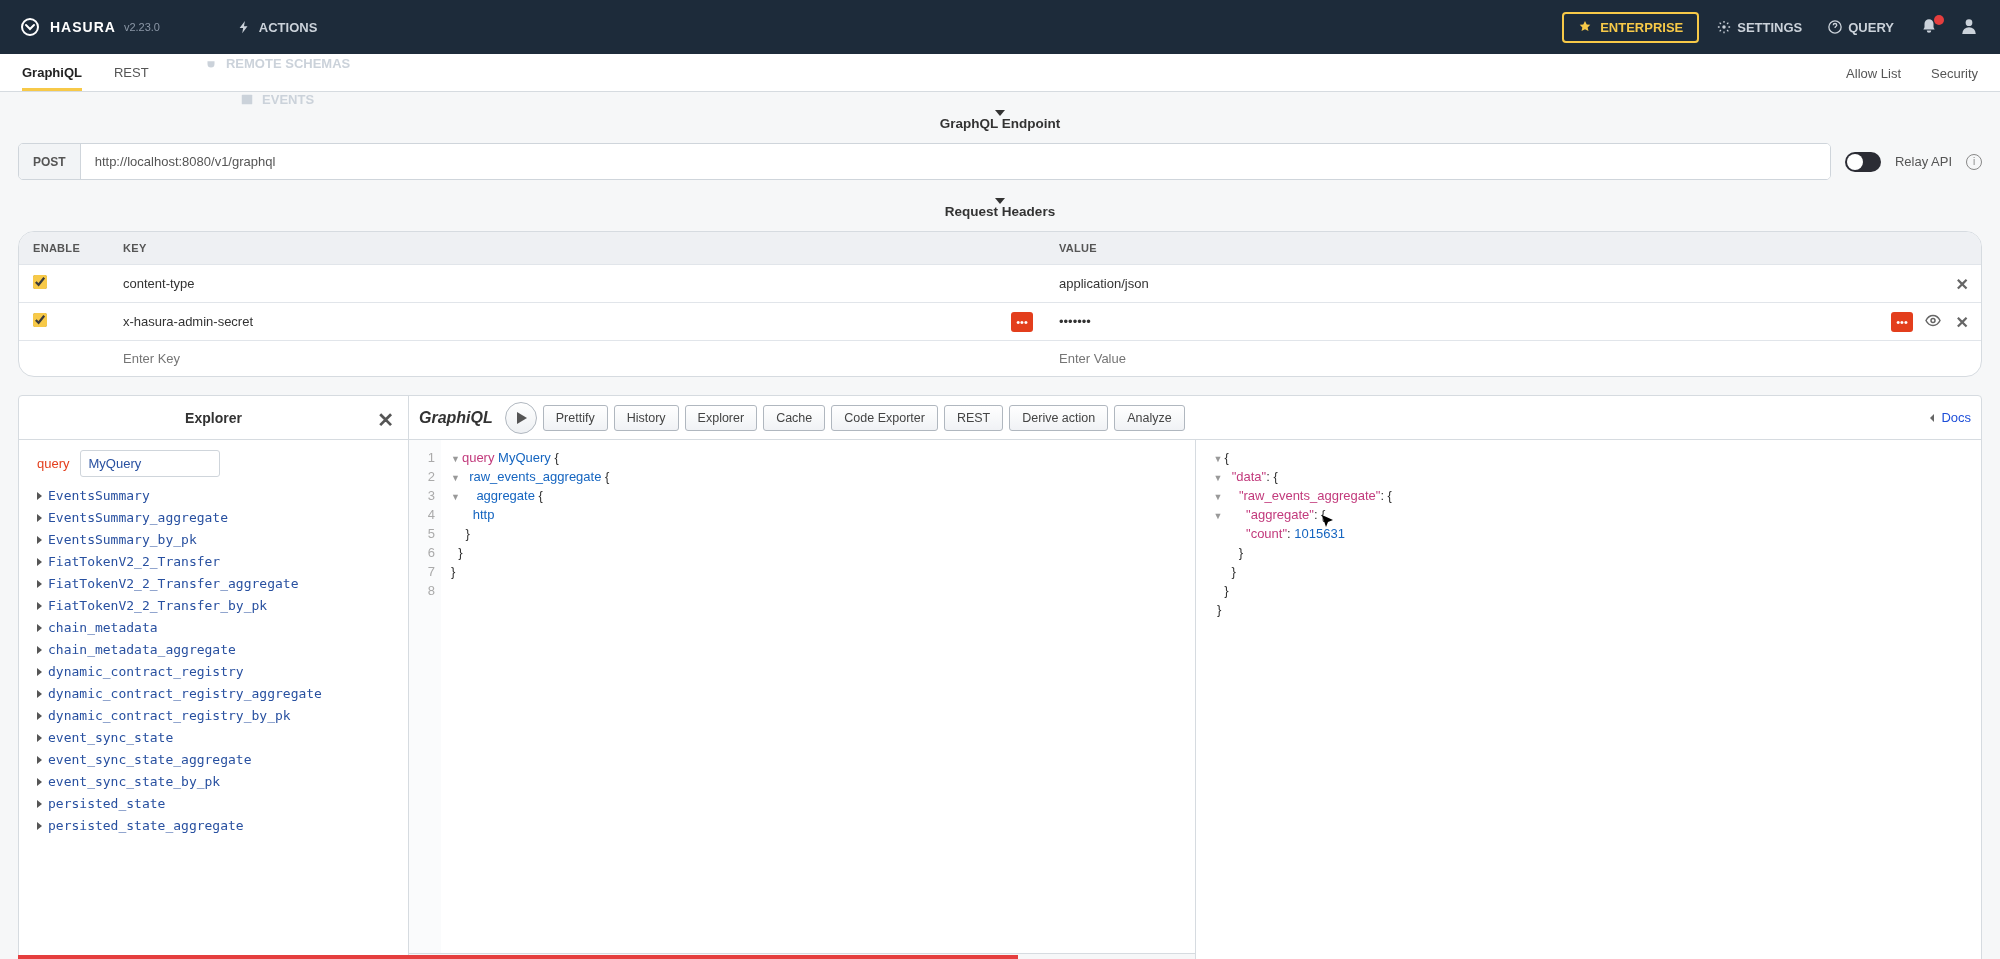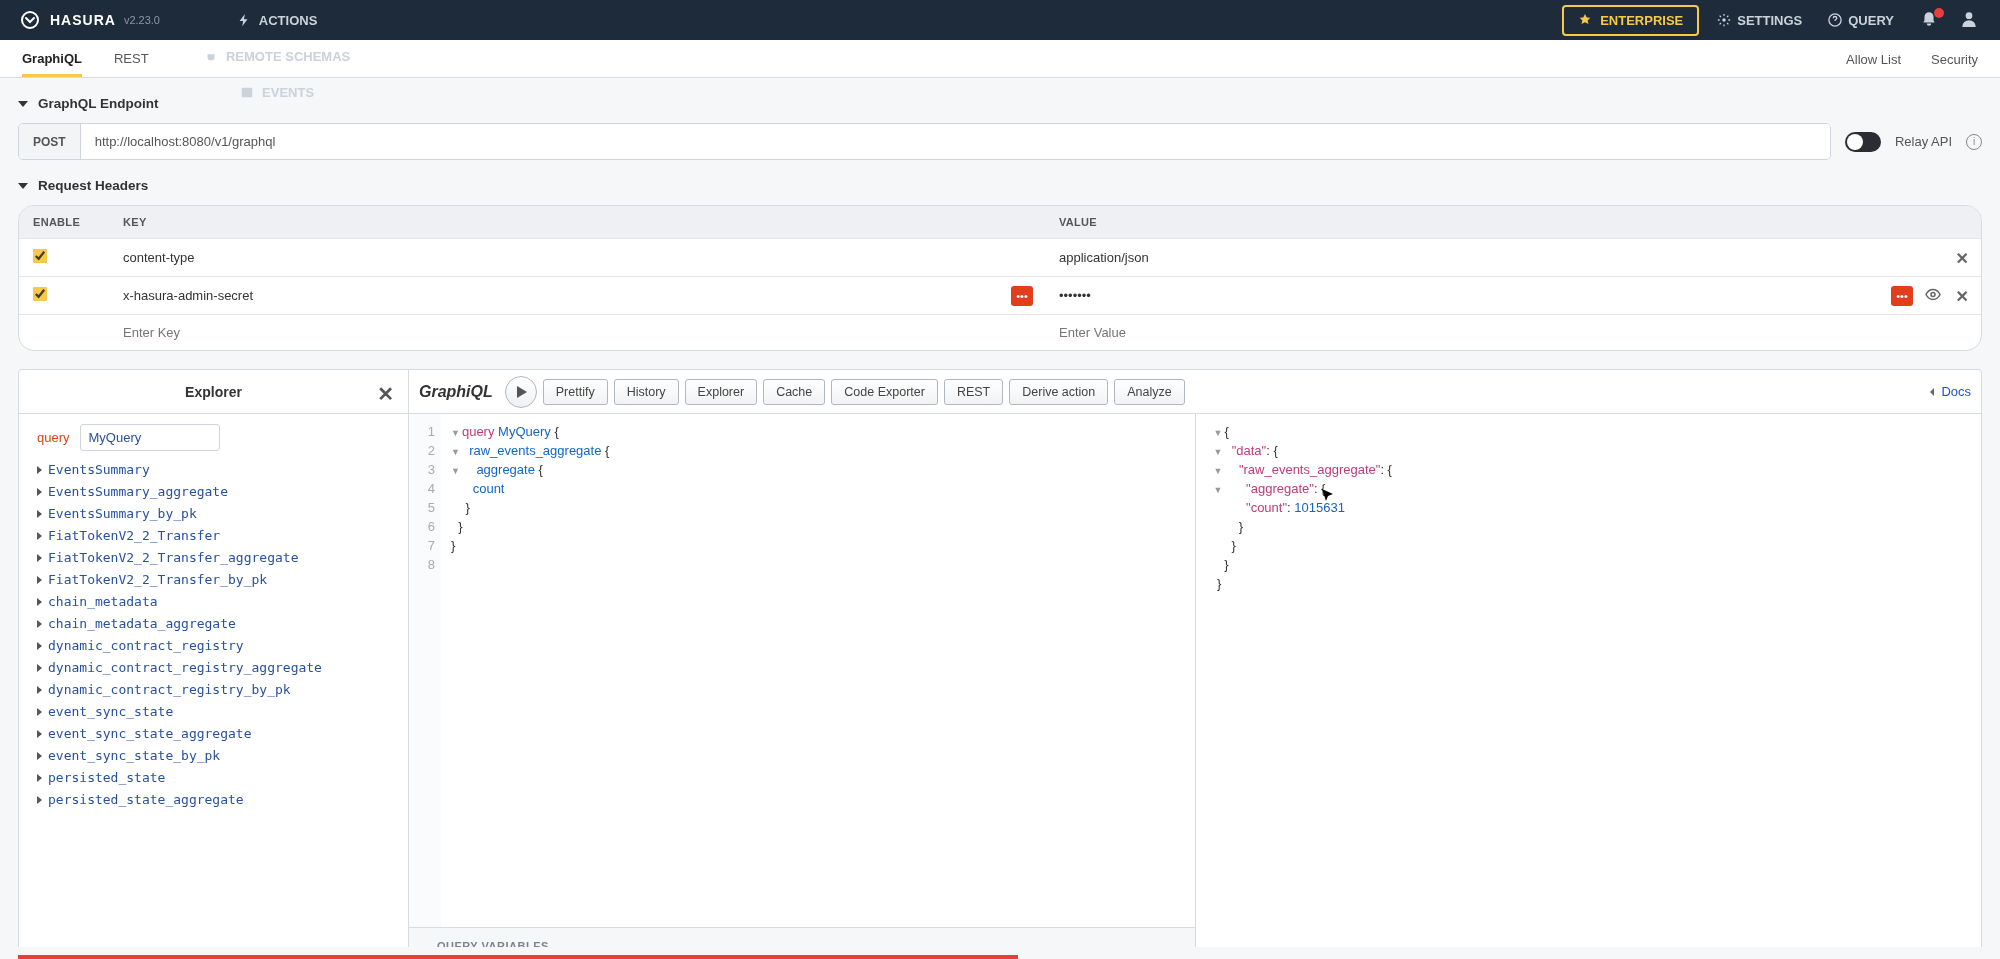--- a/index.html
+++ b/index.html
@@ -1,17 +1,17 @@
 <!DOCTYPE html>
 <html><head>
 <meta charset="utf-8">
 <style>
 * { margin: 0; padding: 0; box-sizing: border-box; font-family: -apple-system, BlinkMacSystemFont, "Segoe UI", sans-serif; }
 body { background: #f6f7f8; color: #333; font-size: 13px; overflow: hidden; }
-.topbar { background: #1d2b3a; height: 40px; display: flex; align-items: center; padding: 0 18px; justify-content: space-between; }
+.topbar { background: #1d2b3a; height: 54px; display: flex; align-items: center; padding: 0 18px; justify-content: space-between; }
 .topbar-left { display: flex; align-items: center; gap: 10px; }
 .logo { display: flex; align-items: center; gap: 8px; color: #fff; font-weight: 700; letter-spacing: 1px; font-size: 14px; }
 .logo svg { width: 24px; height: 24px; }
 .version { color: #8b97a6; font-size: 11px; margin-left: -2px; margin-right: 18px; }
 .nav-tabs { display: flex; align-items: center; gap: 0; flex-direction: column; }
 .nav-tab { display: flex; align-items: center; gap: 8px; color: #cbd2da; padding: 0 16px; height: 36px; cursor: pointer; font-size: 13px; font-weight: 600; border-radius: 3px; }
 .nav-tab.active { background: #f7c948; color: #1d2b3a; }
 .nav-tab svg { width: 14px; height: 14px; }
 .topbar-right { display: flex; align-items: center; gap: 10px; }
 .enterprise-btn { display: flex; align-items: center; gap: 8px; background: #1d2b3a; border: 2px solid #f7c948; color: #f7c948; padding: 6px 14px; border-radius: 4px; font-weight: 700; font-size: 13px; cursor: pointer; }
@@ -22,21 +22,21 @@
 
 .subtabs { background: #fff; border-bottom: 1px solid #d6dbe0; height: 38px; display: flex; align-items: flex-end; padding: 0 22px; justify-content: space-between; }
 .subtabs-left { display: flex; gap: 32px; align-items: flex-end; height: 100%; }
 .subtab { color: #555; font-size: 13px; padding-bottom: 8px; cursor: pointer; border-bottom: 3px solid transparent; font-weight: 400; }
 .subtab.active { color: #222; font-weight: 600; border-bottom-color: #f7c948; }
 .subtabs-right { display: flex; gap: 30px; font-size: 13px; color: #555; padding-bottom: 10px; }
 .subtabs-right span { cursor: pointer; }
 
 .content { padding: 10px 18px 0; height: calc(100vh - 90px); overflow: hidden; }
 
-.section-hdr { display: flex; align-items: center; gap: 10px; color: #333; font-weight: 600; font-size: 13.5px; margin: 8px 0 12px; cursor: pointer; }
+.section-hdr { display: flex; align-items: center; color: #333; font-weight: 600; font-size: 13.5px; margin: 8px 0 12px; cursor: pointer; flex-direction: column; }
 .chev { display:inline-block;width:0;height:0;border-left:5px solid transparent;border-right:5px solid transparent;border-top:6px solid #333; }
 
 .endpoint-row { display: flex; align-items: center; gap: 14px; margin-bottom: 18px; }
 .endpoint-box { flex: 1; display: flex; align-items: stretch; border: 1px solid #cfd5db; border-radius: 5px; background:#fff; overflow: hidden; }
 .method { background: #f2f4f6; border-right: 1px solid #cfd5db; display:flex; align-items:center; padding:0 14px; font-weight:600; color:#555; font-size:12px; }
 .url-input { flex:1; border:none; outline:none; padding:10px 14px; font-size:13px; color:#555; }
 .toggle { width:36px; height:20px; background:#2b2c34; border-radius:10px; position:relative; cursor:pointer; }
 .toggle::after { content:""; position:absolute; left:2px; top:2px; width:16px; height:16px; background:#fff; border-radius:50%; }
 .relay-label { font-size:13px; color:#555; }
 .info-icon { width:16px; height:16px; border:1.5px solid #888; border-radius:50%; display:flex; align-items:center; justify-content:center; font-size:10px; color:#888; cursor:pointer; }
@@ -355,21 +355,21 @@
               <div>4</div>
               <div>5</div>
               <div>6</div>
               <div>7</div>
               <div>8</div>
             </div>
           <div class="code-body" id="q-body">
               <div><span class="fold">▼</span><span class="kw">query </span><span class="fn">MyQuery</span> {</div>
               <div><span class="fold">▼</span>  <span class="fn">raw_events_aggregate</span> {</div>
               <div><span class="fold">▼</span>    <span class="fn">aggregate</span> {</div>
-              <div>      <span class="fn">count</span></div>
+              <div>      <span class="fn">http</span></div>
               <div>    }</div>
               <div>  }</div>
               <div>}</div>
               <div></div>
             </div>
           <div class="qvar">QUERY VARIABLES</div>
         </div>
         <div class="code-pane">
           <div class="code-body" id="r-body" style="padding-left:18px">
               <div><span class="fold">▼</span>{</div>

